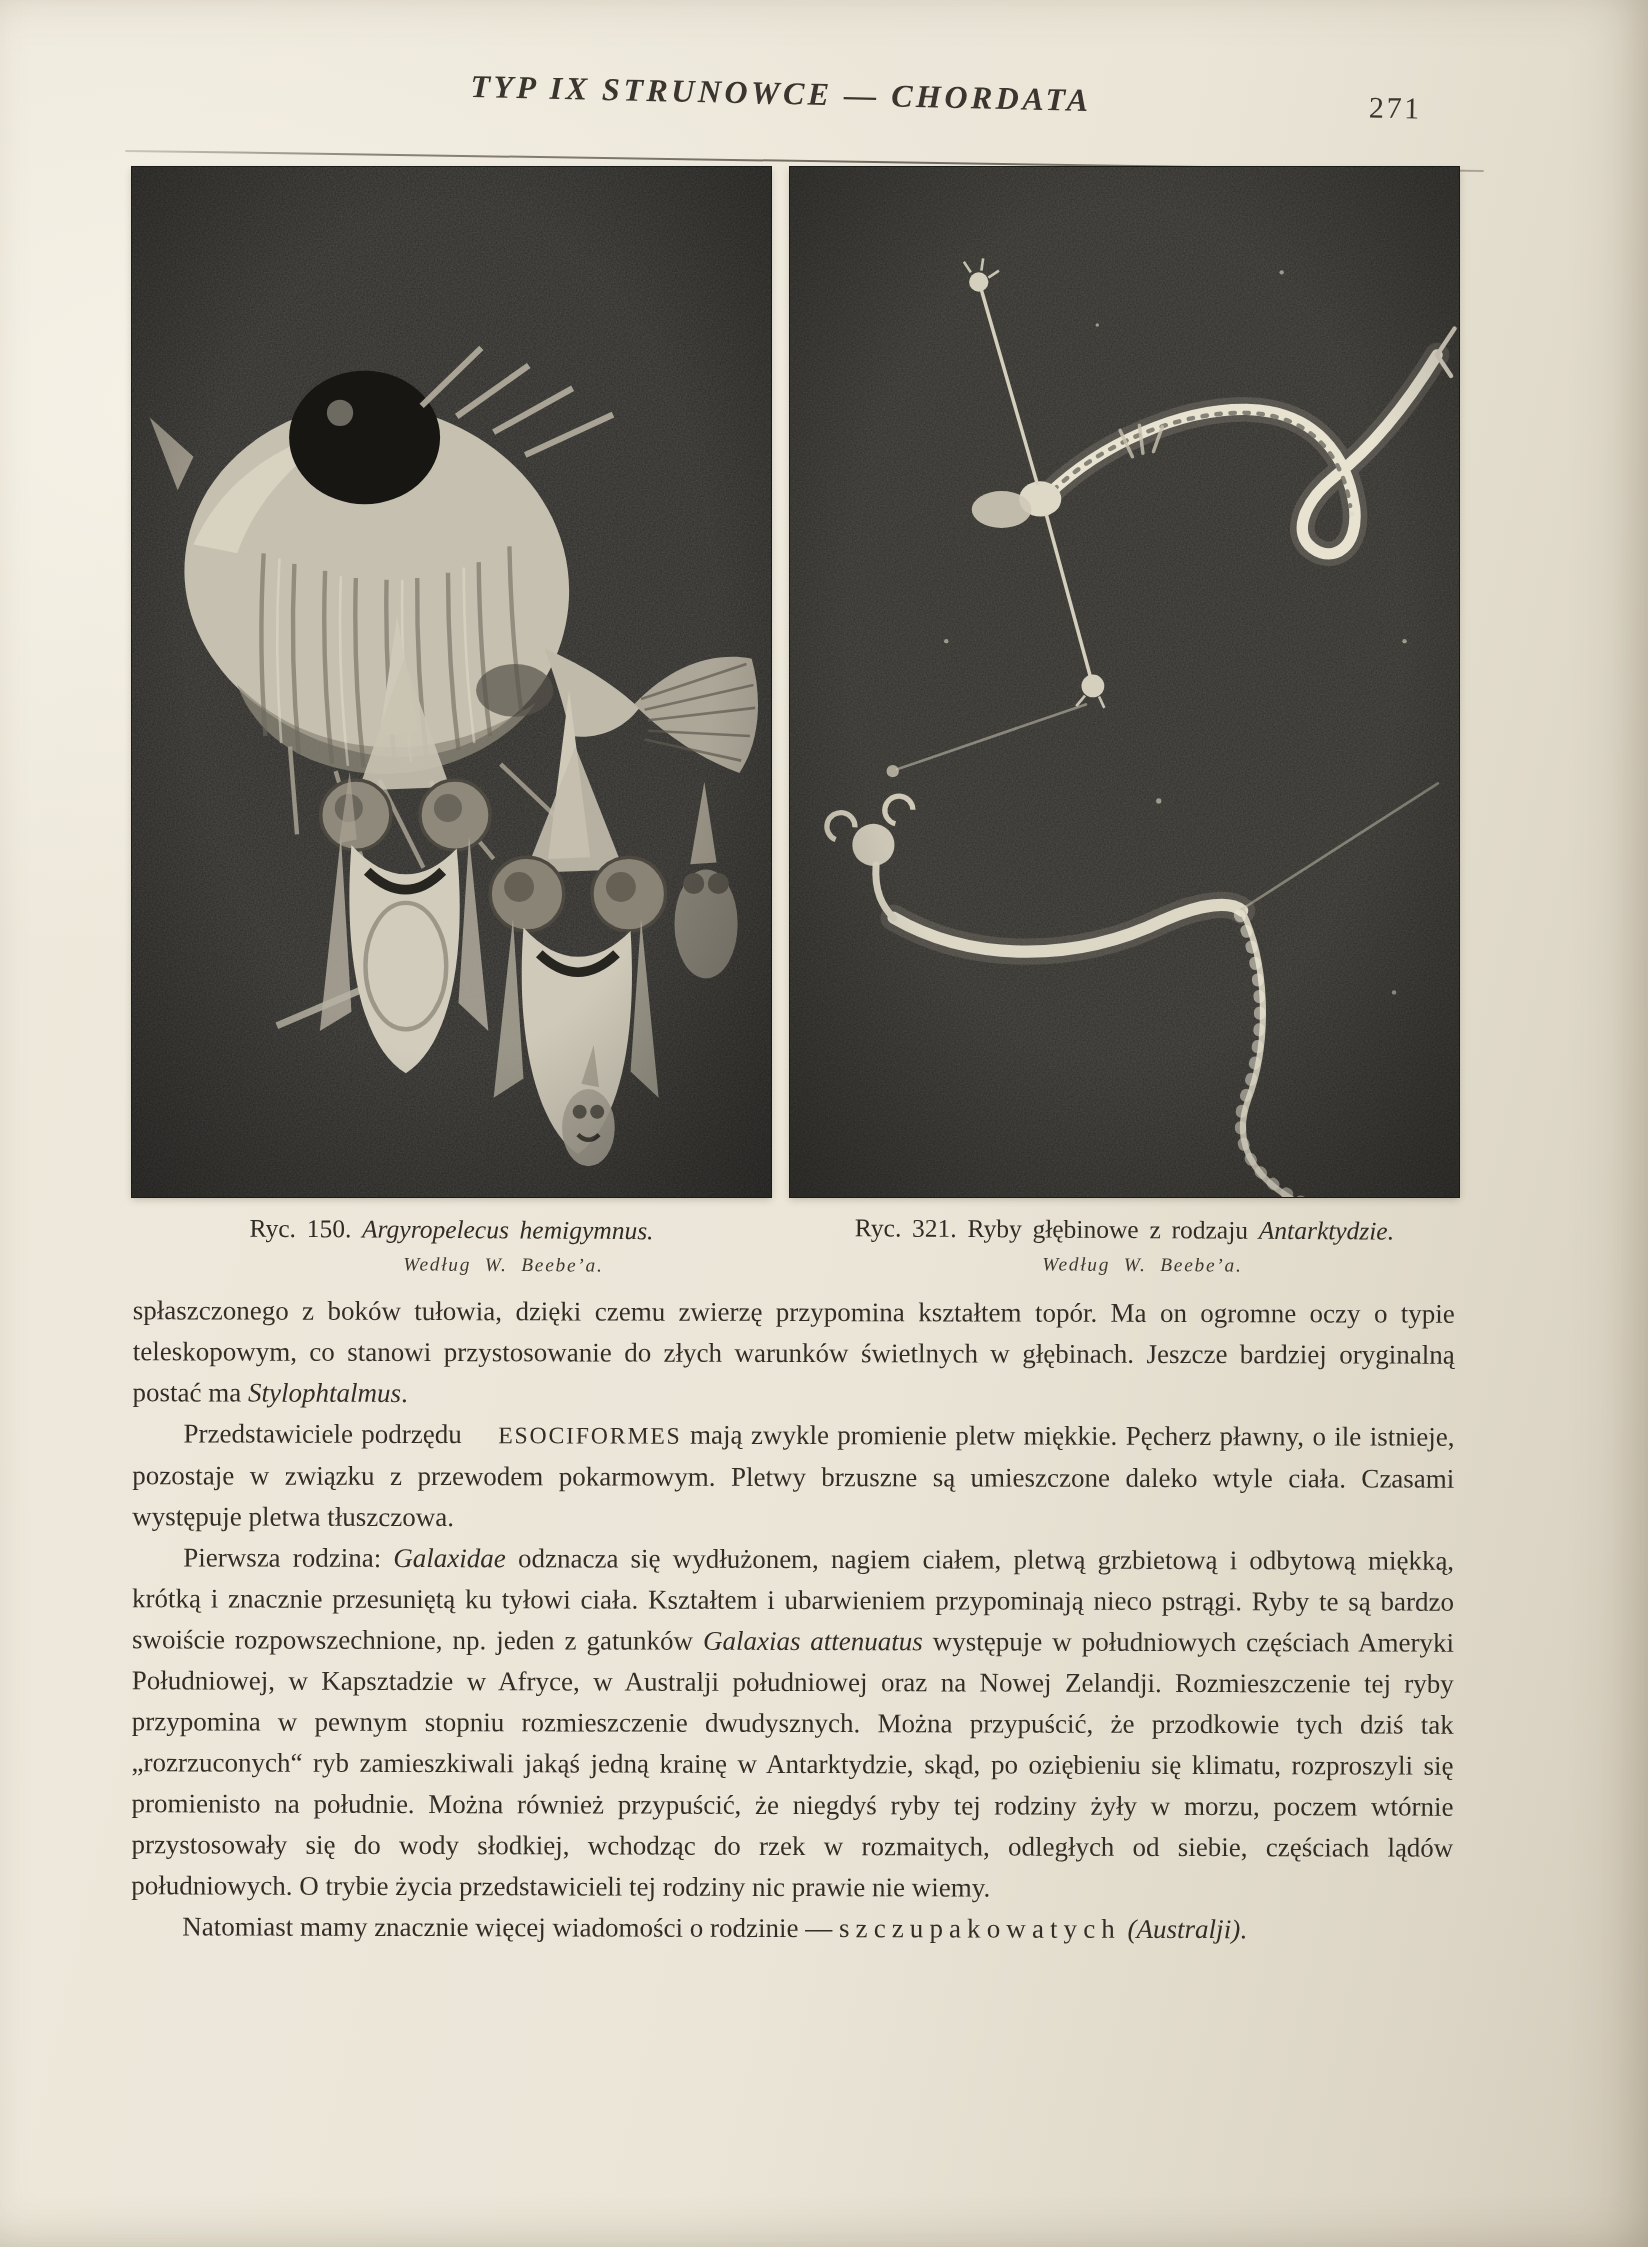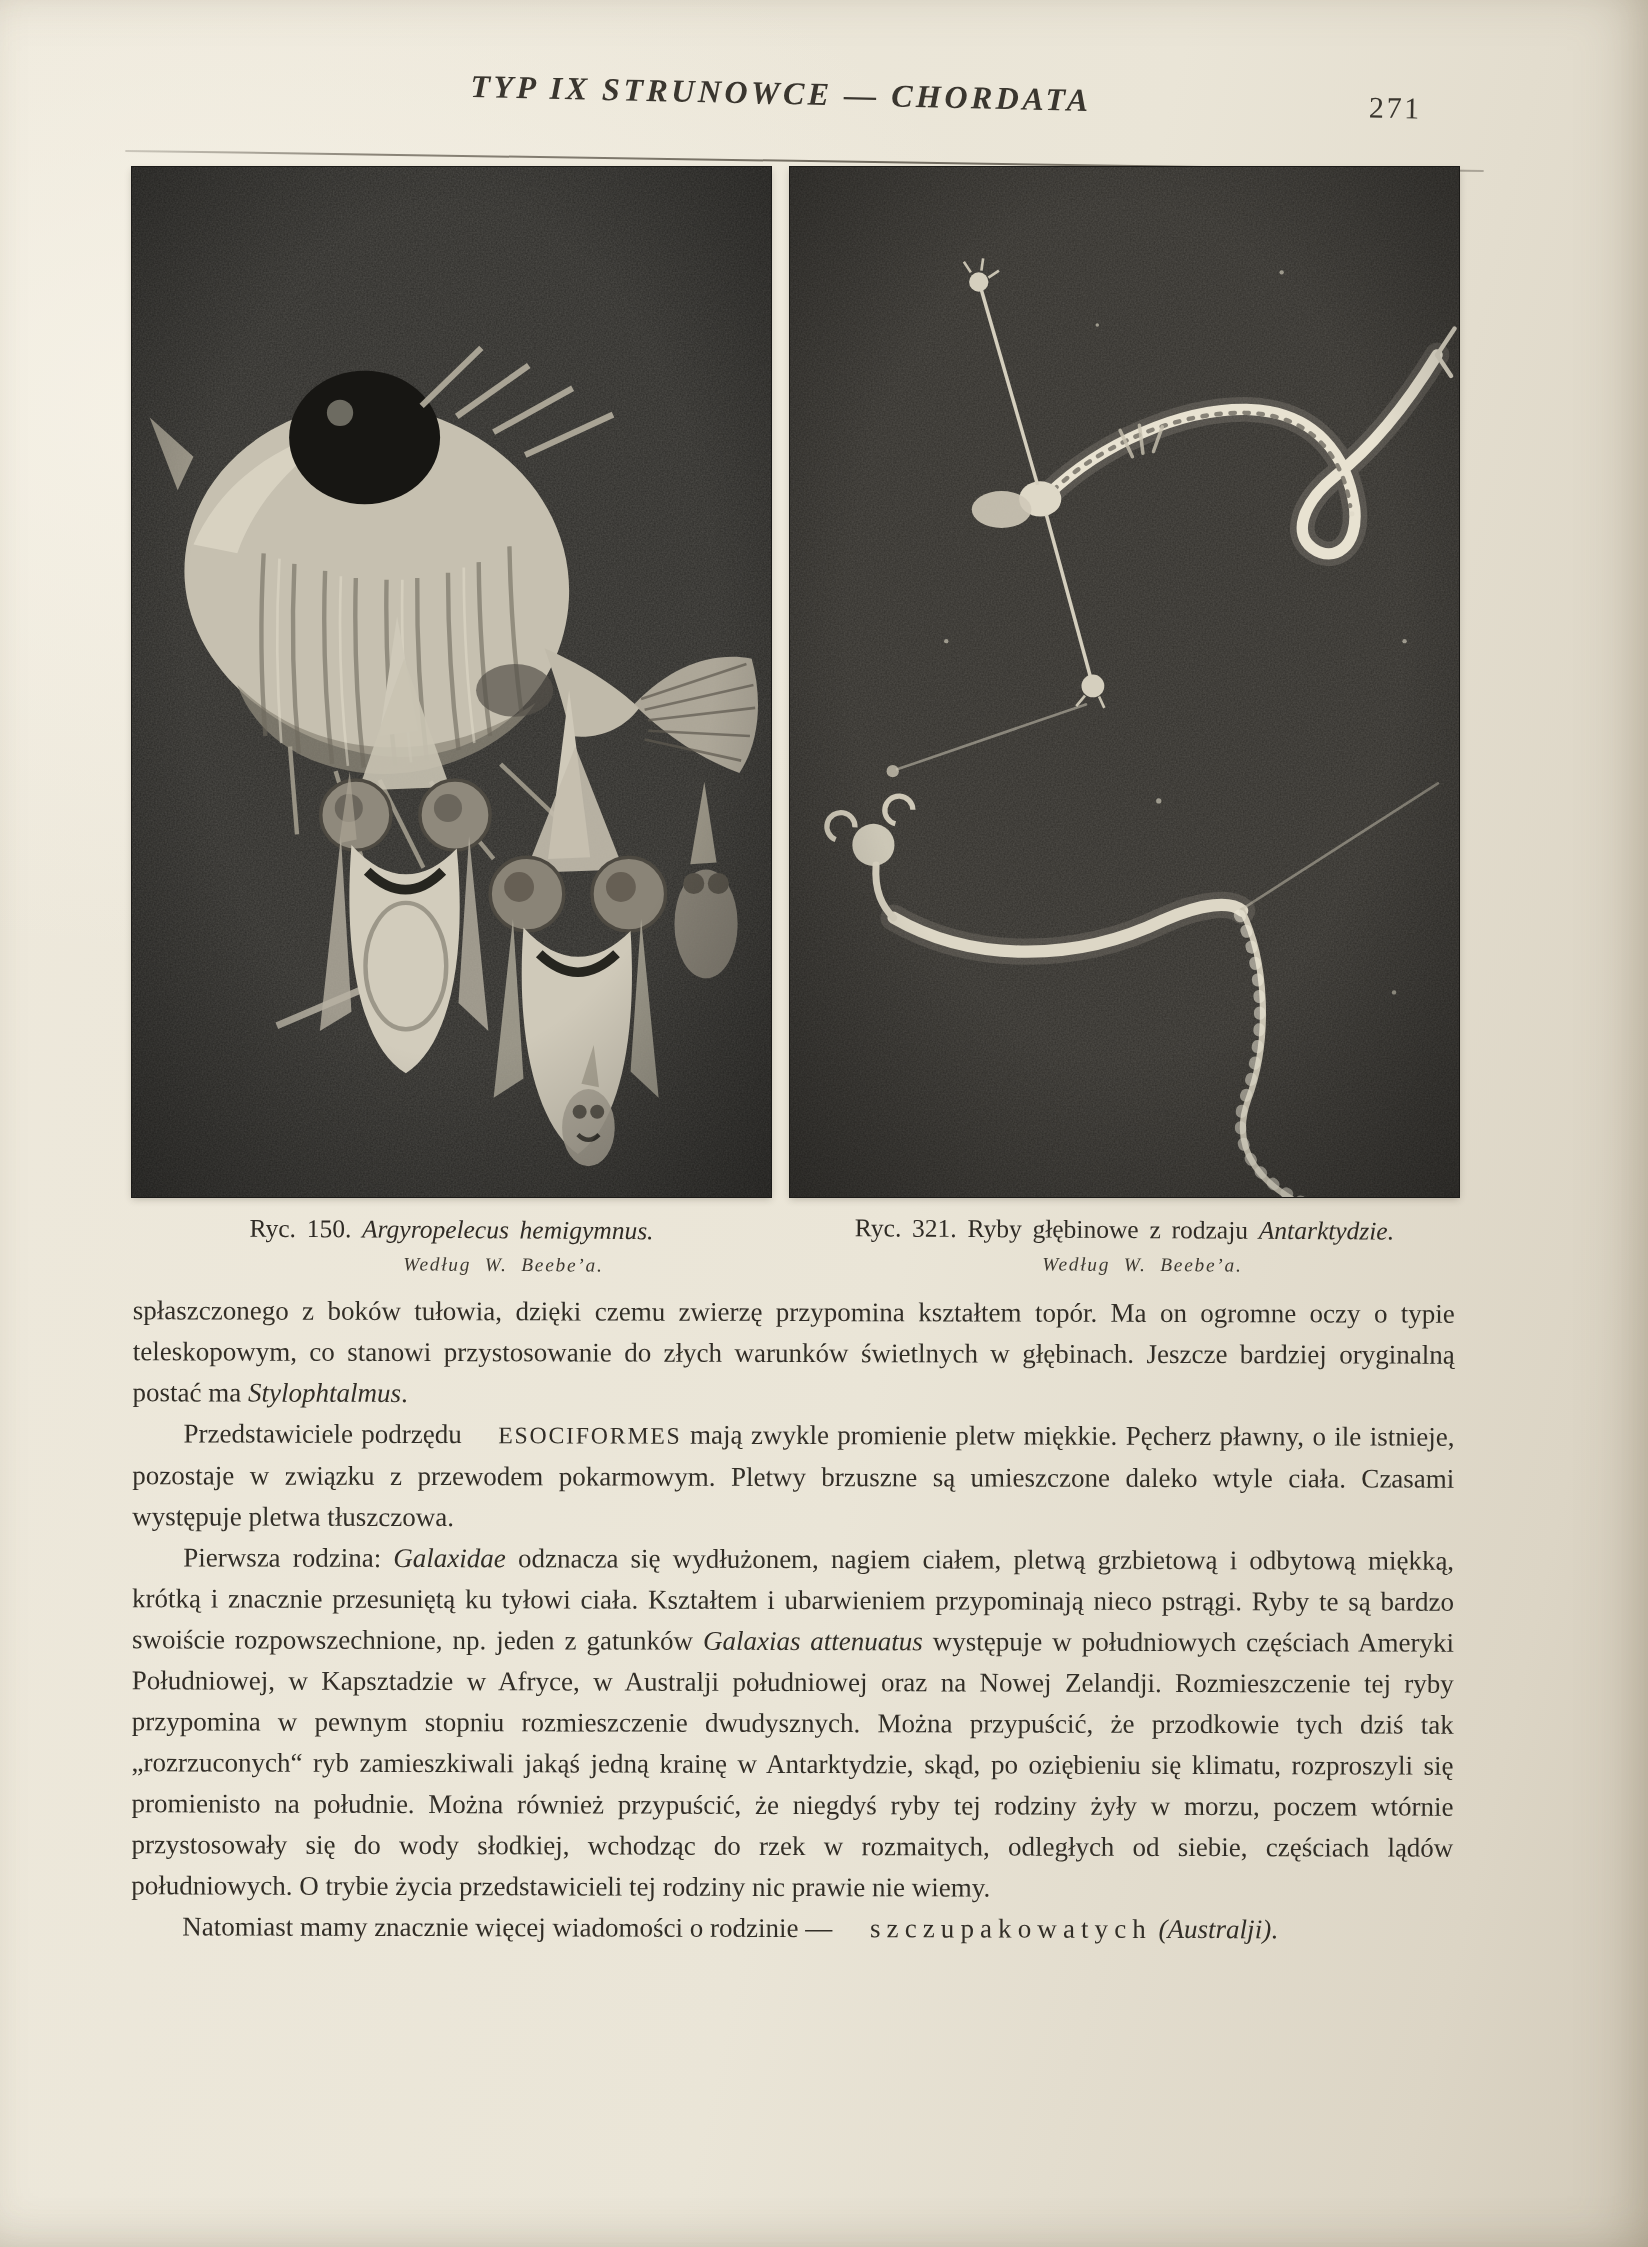--- a/index.html
+++ b/index.html
@@ -52,21 +52,21 @@
   .fig-credit{
     position:absolute;top:1254px;
     text-align:center;font-style:italic;
     font-size:19.3px;letter-spacing:1.8px;word-spacing:7px;color:#3d3931;
     transform:rotate(0.35deg);
   }
   .fig-credit.left{left:184px;width:639px;}
   .fig-credit.right{left:808px;width:669px;}
   .seg-i{font-style:italic;}
   .seg-caps{font-size:0.88em;letter-spacing:1.8px;margin-left:28px;}
-  .seg-sp{letter-spacing:6.1px;margin-left:31px;}
+  .seg-sp{letter-spacing:6.1px;}
   
   .body-text{
     position:absolute;left:132px;top:1292px;width:1322px;
     transform:rotate(0.15deg);
   }
   .body-text p{
     margin:0;
     font-size:27px;line-height:41px;
     text-align:justify;
     color:#322e27;

